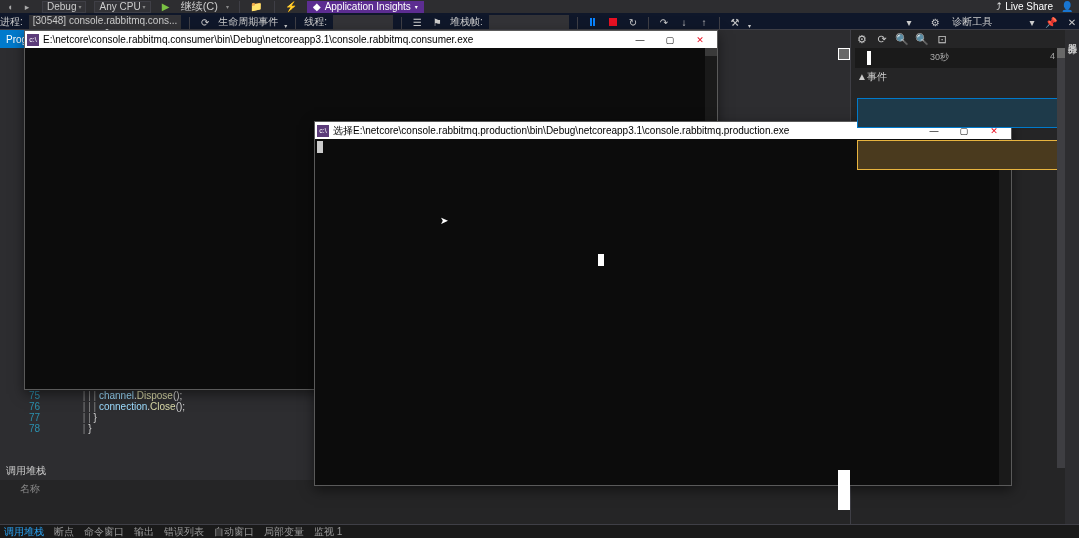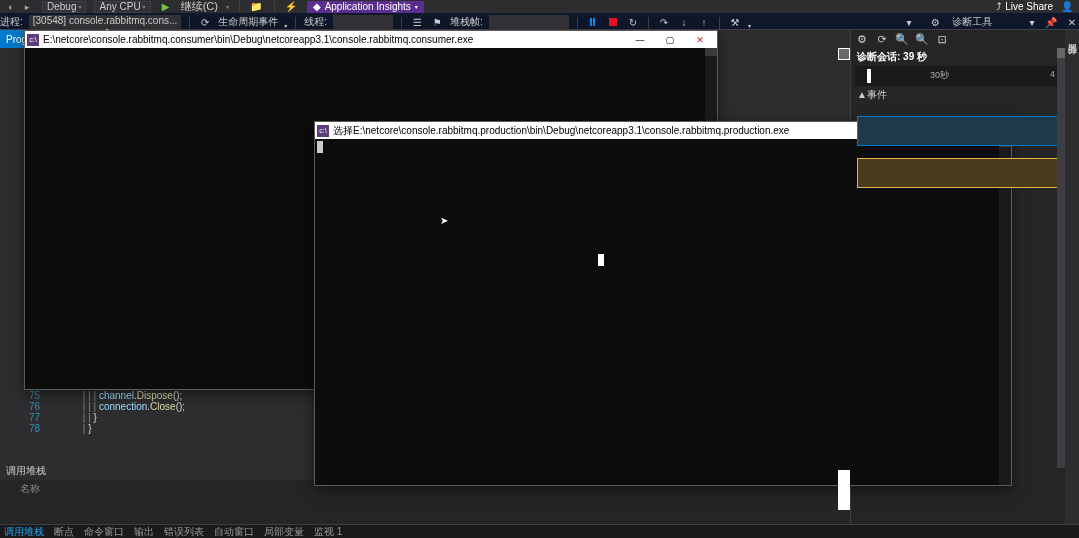--- a/index.html
+++ b/index.html
@@ -234,21 +234,20 @@
   </div>
 
   <div class="right-panel">
     <div class="diag-toolbar">
       <div class="icn">⚙</div>
       <div class="icn">⟳</div>
       <div class="icn">🔍</div>
       <div class="icn">🔍</div>
       <div class="icn">⊡</div>
     </div>
-    <div class="diag-session">诊断会话: 39 秒</div>
     <div class="timeline">
       <div class="timeline-mark" style="left:12px"></div>
       <span class="timeline-lbl" style="left:75px">30秒</span>
       <span class="timeline-lbl" style="right:20px">4</span>
       <div class="timeline-mark" style="right:4px"></div>
     </div>
     <div class="events-header">▲事件</div>
     <div class="metric-box">
       <span class="metric-val" style="top:0">14</span>
 

